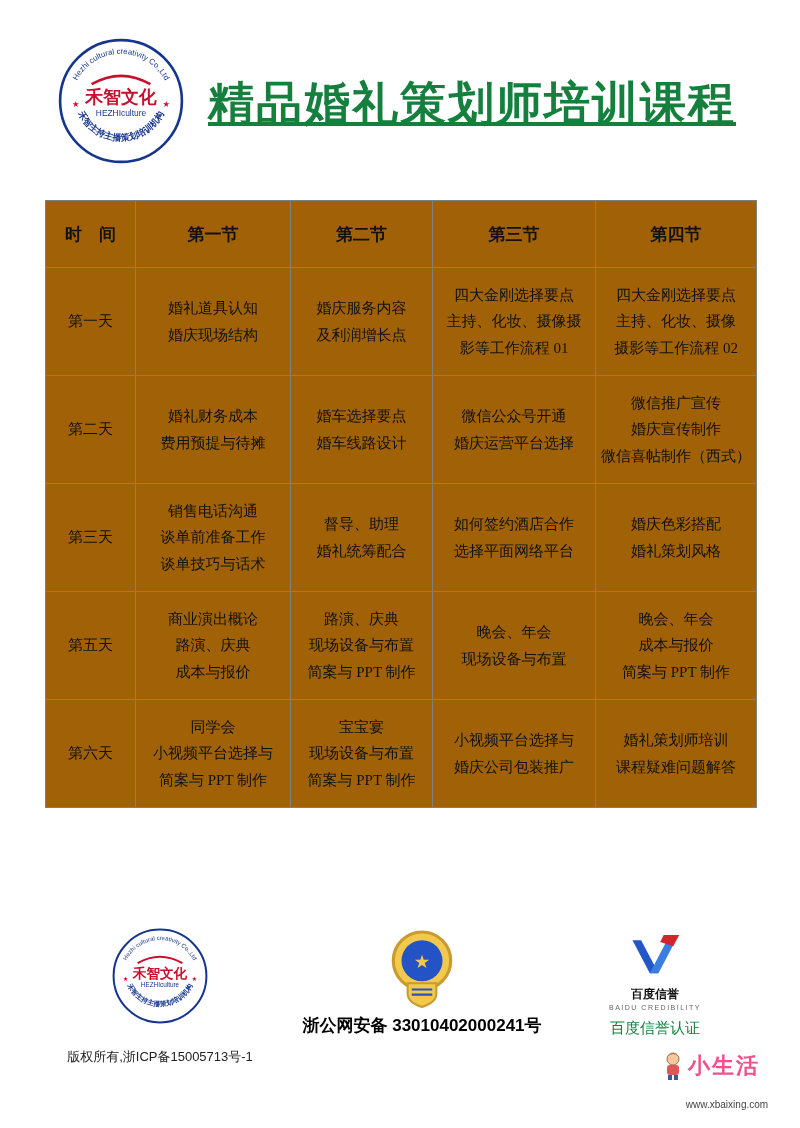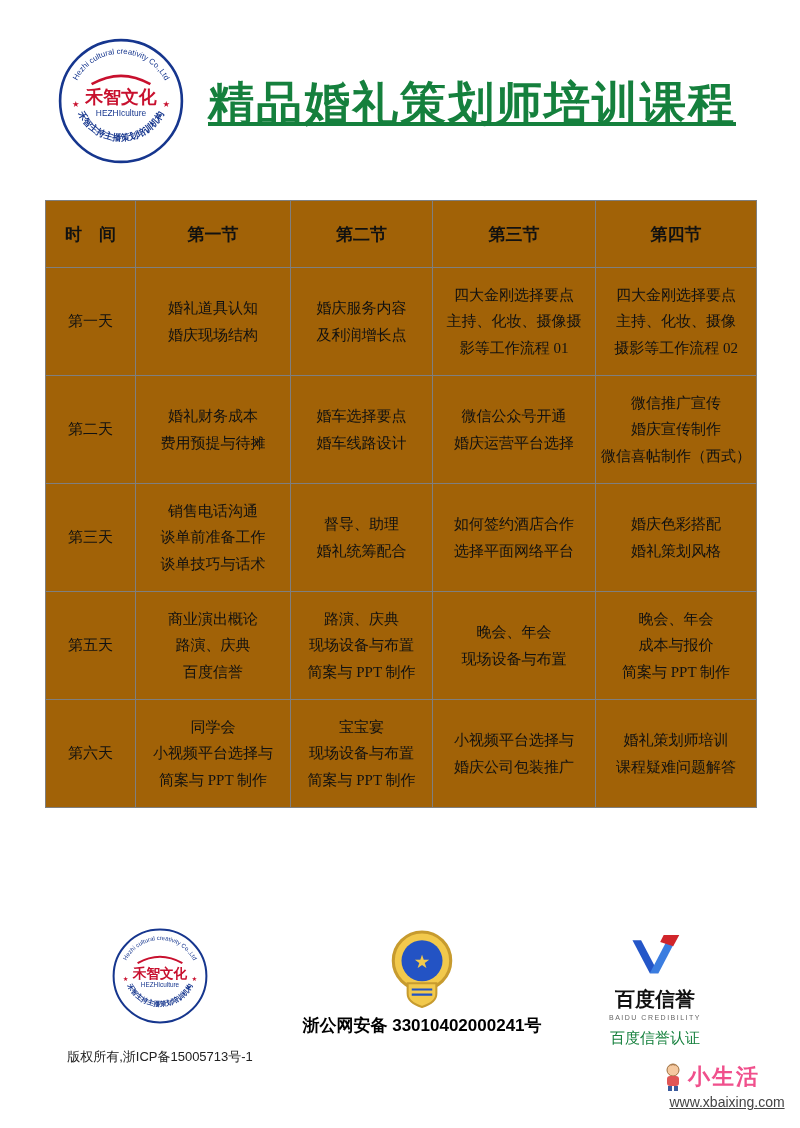--- a/index.html
+++ b/index.html
@@ -36,29 +36,29 @@
   table.course td { height:95px; font-size:15px; line-height:1.75;
                     white-space:pre-line; padding:6px 4px; }
   td.day { font-size:16px; }
 
   
   .footer-left  { position:absolute; left:62px;  top:928px; width:196px; text-align:center; }
   .footer-center{ position:absolute; left:300px; top:930px; width:244px; text-align:center; }
   .footer-right { position:absolute; left:574px; top:932px; width:162px; text-align:center; }
   .copyright   { margin-top:20px; font-size:13px; color:#222; }
   .police-text { margin-top:0; font-size:17px; font-weight:bold; color:#000; }
-  .baidu-title    { margin-top:4px; font-size:20px; font-weight:bold; color:#111; }
+  .baidu-title    { margin-top:4px; font-size:12px; font-weight:bold; color:#111; }
   .baidu-subtitle { font-size:7px; letter-spacing:1.5px; color:#666; margin-top:1px; }
   .baidu-caption  { margin-top:8px; font-size:15px; color:#15803d; }
 
   
   .watermark { position:absolute; right:8px; bottom:18px; width:130px; }
   .wm-top { display:flex; align-items:center; gap:4px; }
   .wm-name { font-size:22px; font-weight:bold; color:#f0508c; letter-spacing:2px; }
-  .wm-url  { font-size:14px; color:#444; margin-top:2px; text-align:center;text-decoration:underline; }
+  .wm-url  { font-size:10px; color:#444; margin-top:18px; text-align:center; }
 </style>
 </head>
 <body>
 
 <div class="page">
 
   <div class="header">
     <svg class="logo-lg" viewBox="0 0 120 120">
       <circle cx="60" cy="60" r="58" fill="#ffffff" stroke="#16368e" stroke-width="2.5"></circle>
       <defs>
@@ -132,21 +132,21 @@
 婚礼统筹配合</td>
         <td class="cell">如何签约酒店合作
 选择平面网络平台</td>
         <td class="cell">婚庆色彩搭配
 婚礼策划风格</td>
       </tr>
       <tr>
         <td class="day">第五天</td>
         <td class="cell">商业演出概论
 路演、庆典
-百度信誉</td>
+成本与报价</td>
         <td class="cell">路演、庆典
 现场设备与布置
 简案与 PPT 制作</td>
         <td class="cell">晚会、年会
 现场设备与布置</td>
         <td class="cell">晚会、年会
 成本与报价
 简案与 PPT 制作</td>
       </tr>
       <tr>

